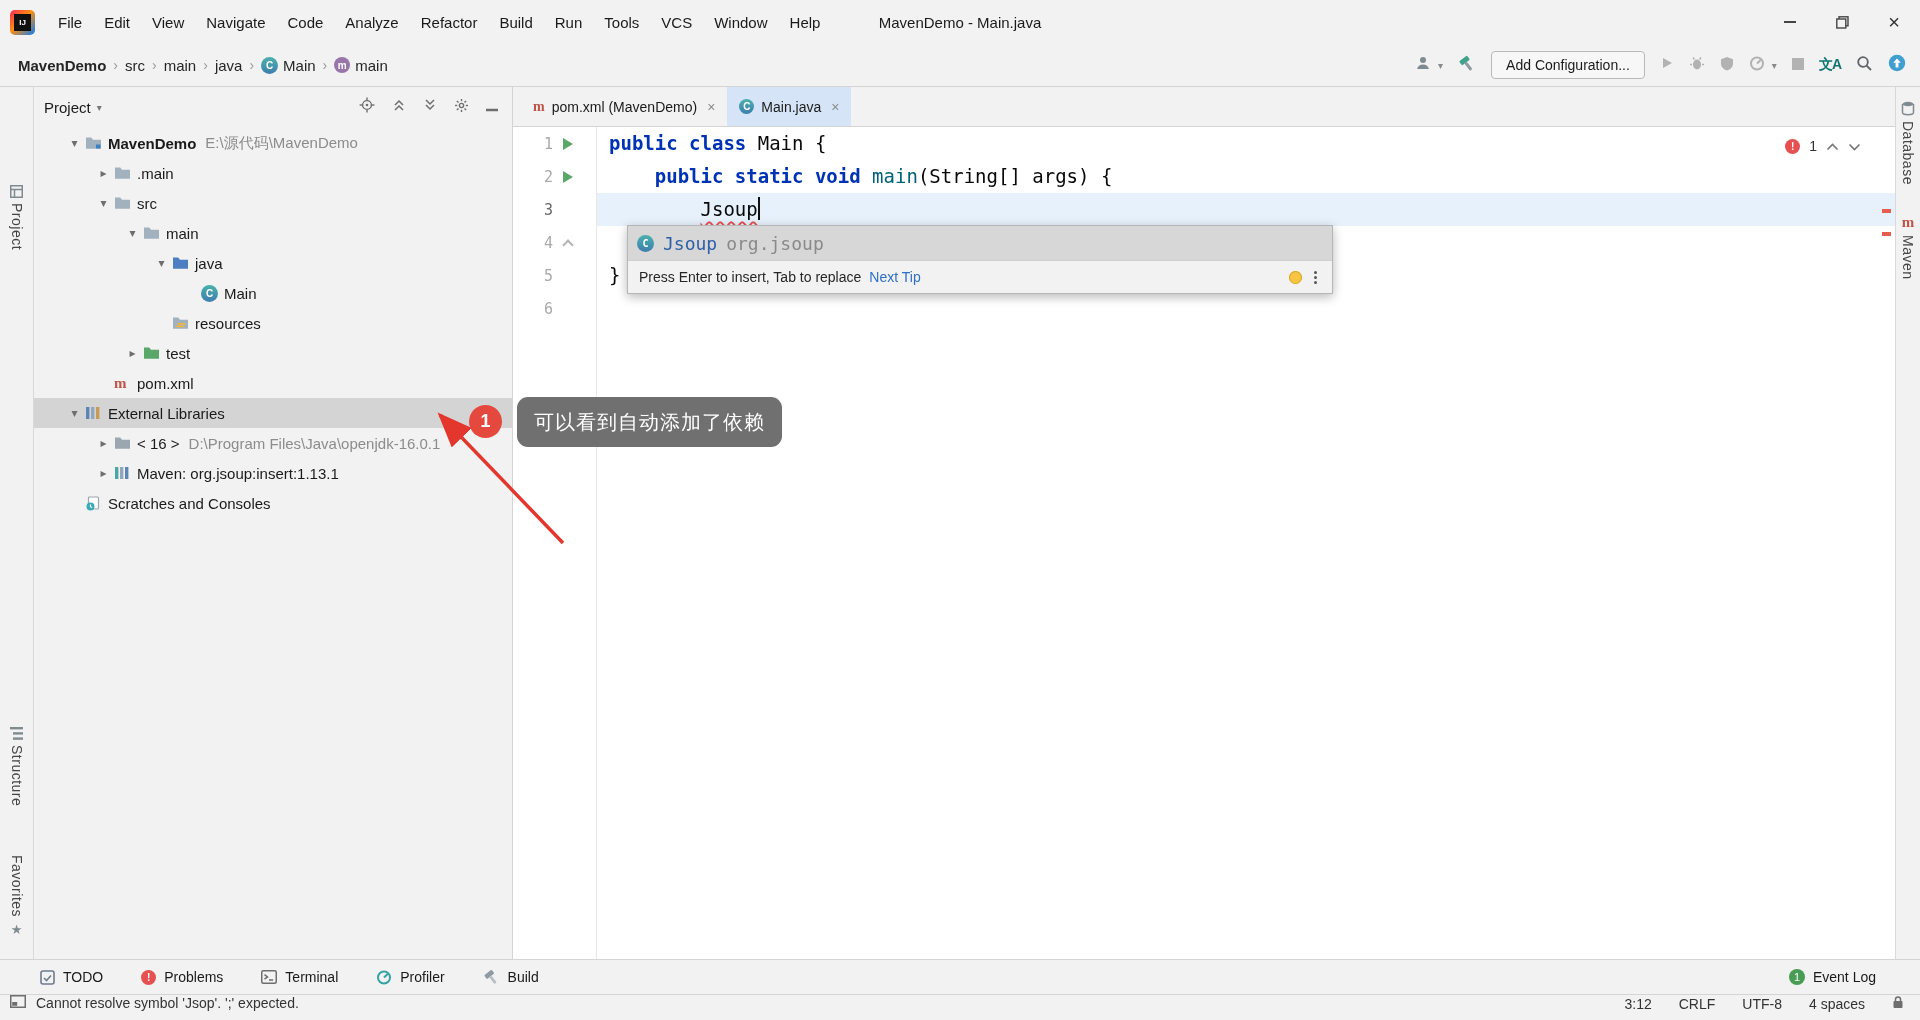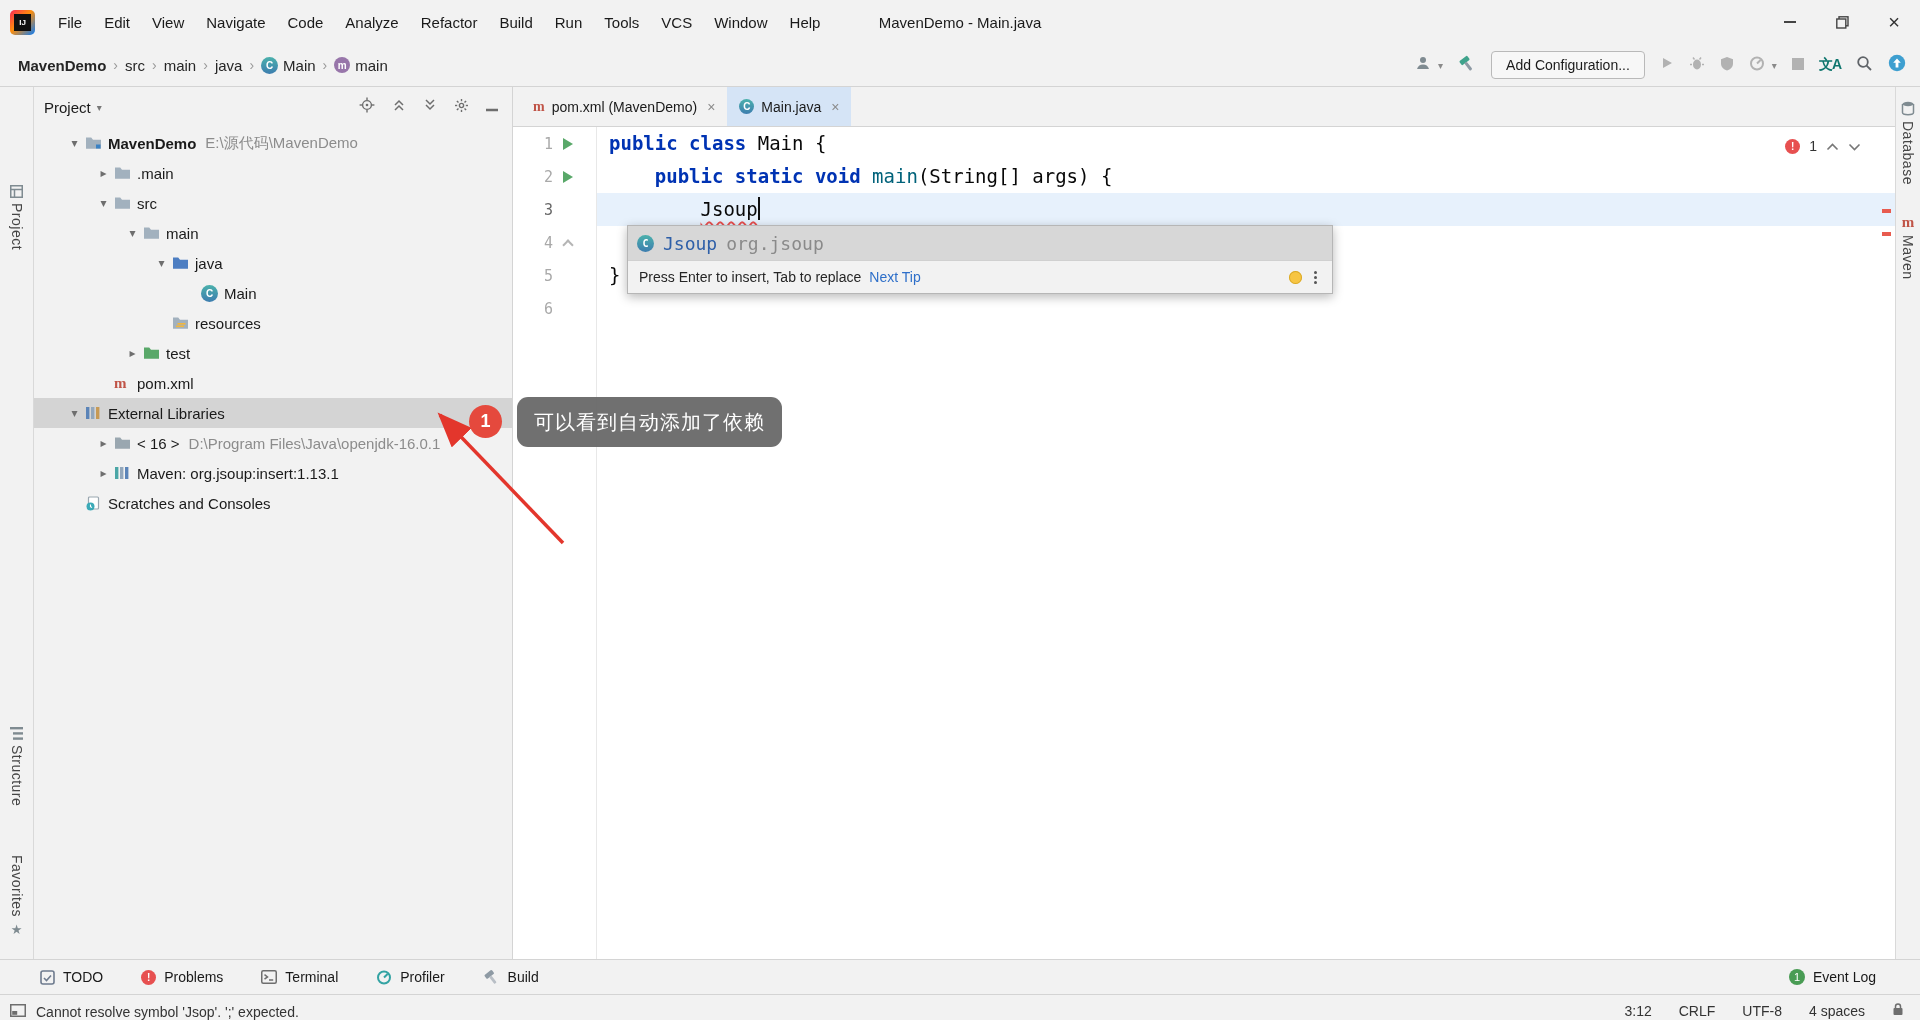--- a/index.html
+++ b/index.html
@@ -117,21 +117,21 @@
   .bottombar{height:35px;border-top:1px solid #d4d4d4;display:flex;align-items:center;
     padding:0 44px 0 40px;gap:38px;font-size:14px;background:#f2f2f2}
   .bb-item{display:flex;align-items:center;gap:8px;color:#1a1a1a}
   .err-circle{width:15px;height:15px;border-radius:50%;background:#e75050;color:#fff;font-size:10px;font-weight:bold;
     display:inline-flex;align-items:center;justify-content:center}
   .evt{margin-left:auto;display:flex;align-items:center;gap:8px}
   .evt-badge{width:16px;height:16px;border-radius:50%;background:#499c54;color:#fff;font-size:11px;
     display:inline-flex;align-items:center;justify-content:center}
 
   
-  .statusbar{height:26px;border-top:1px solid #d4d4d4;display:flex;align-items:flex-end;
+  .statusbar{height:26px;border-top:1px solid #d4d4d4;display:flex;align-items:flex-start;
     padding:0 16px 0 10px;font-size:14px;color:#333;background:#f2f2f2}
   .sb-msg{margin-left:10px}
   .sb-right{margin-left:auto;display:flex;align-items:center;gap:27px}
 
   
   #overlays{position:absolute;left:0;top:0;width:1920px;height:1020px;pointer-events:none;z-index:100}
   .ann-arrow{position:absolute;left:420px;top:400px}
   .ann-badge{position:absolute;left:469px;top:405px;width:33px;height:33px;border-radius:50%;background:#e5493d;
     color:#fff;font-size:18px;font-weight:bold;display:flex;align-items:center;justify-content:center}
   .ann-tooltip{position:absolute;left:517px;top:397px;height:50px;background:rgba(100,100,100,.92);border-radius:11px;

